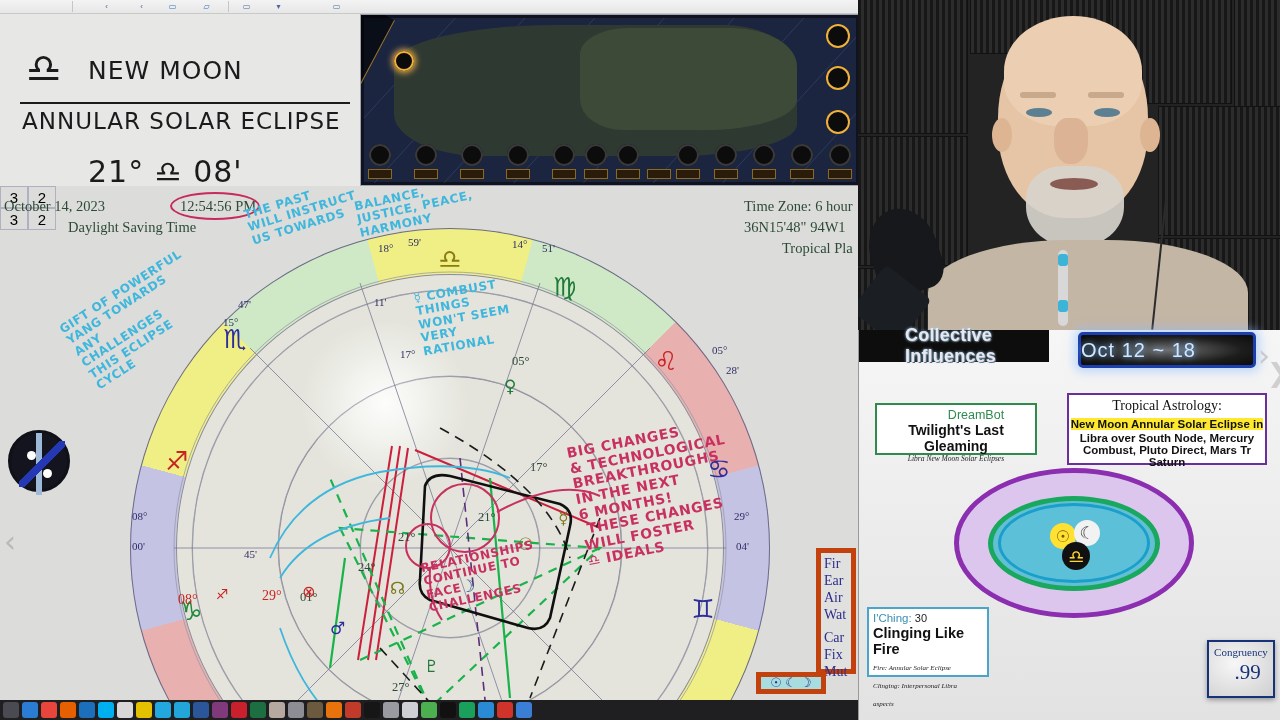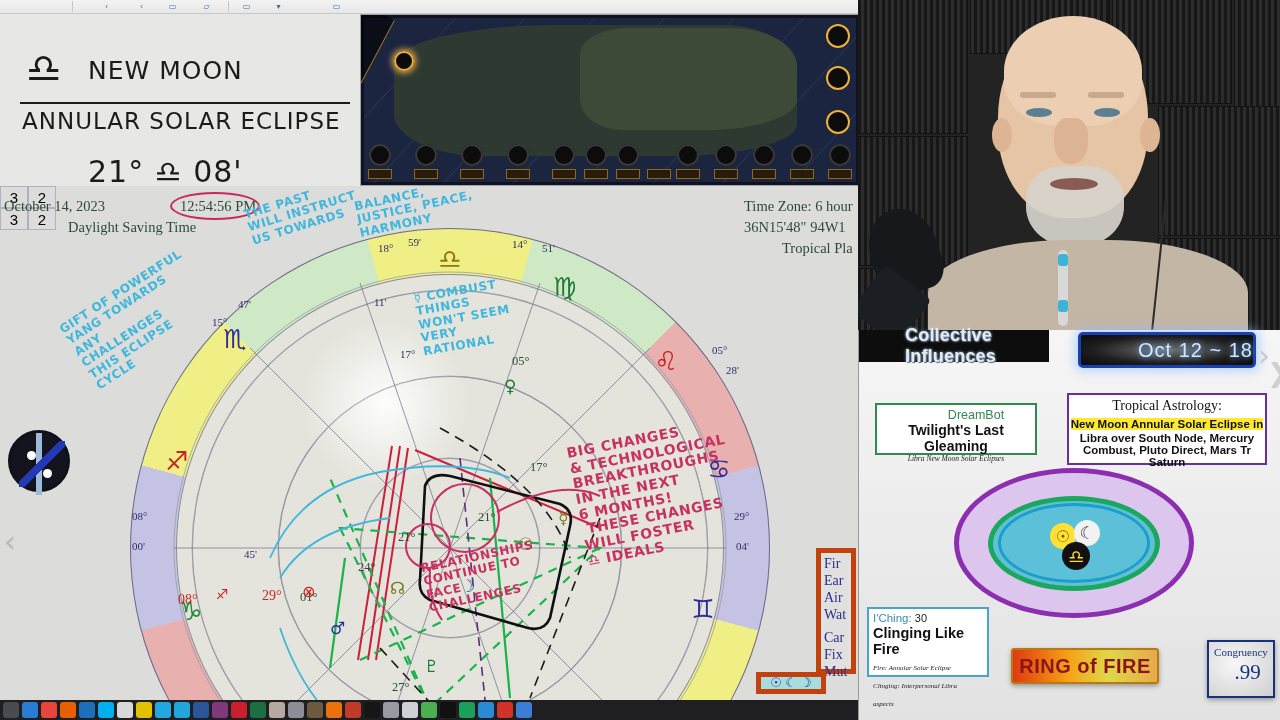--- a/index.html
+++ b/index.html
@@ -299,21 +299,21 @@
     font-size: 18px; color: #e8e8ee;
     text-shadow: 0 0 3px #9ad2ff, 1px 1px 0 #555;
     letter-spacing: .2px;
     margin-left: 36px;
   }
   .date-pill {
     position: absolute; left: 219px; top: 2px; width: 178px; height: 36px;
     background: radial-gradient(ellipse at 50% 50%, #6f6f6f 0%, #1d1d1d 62%, #0a0a0a 100%);
     border: 3px solid #1b3fae; border-radius: 5px;
     box-shadow: 0 0 10px 4px rgba(140,190,255,.5);
-    display: flex; align-items: center; justify-content: flex-end;
+    display: flex; align-items: center; justify-content: flex-start;
   }
   .date-pill span {
     font-family: "Liberation Sans", sans-serif; font-size: 20px; color: #cfe6ff;
     text-shadow: 0 0 6px #6fb4ff; letter-spacing: 1px;
   }
   .gfx-chevron {
     position: absolute; left: 408px; top: 28px; font-size: 26px; color: #cfcfcf;
     font-family: "DejaVu Sans", sans-serif;
   }
   .dreambot-box {
@@ -559,21 +559,21 @@
       <div class="zsign" style="left:82px;top:96px;width:46px;color:#2d2d9c">♏</div>
       <div class="zsign" style="left:24px;top:218px;width:46px;color:#c72424">♐</div>
       <div class="zsign" style="left:38px;top:368px;width:46px;color:#1f8a3a">♑</div>
 
       <div class="deg-lab" style="left:248px;top:14px">18°</div>
       <div class="deg-lab" style="left:278px;top:8px">59'</div>
       <div class="deg-lab" style="left:382px;top:10px">14°</div>
       <div class="deg-lab" style="left:412px;top:14px">51'</div>
       <div class="deg-lab" style="left:582px;top:116px">05°</div>
       <div class="deg-lab" style="left:596px;top:136px">28'</div>
-      <div class="deg-lab" style="left:82px;top:88px">15°</div>
+      <div class="deg-lab" style="left:93px;top:88px">15°</div>
       <div class="deg-lab" style="left:108px;top:70px">47'</div>
       <div class="deg-lab" style="left:604px;top:282px">29°</div>
       <div class="deg-lab" style="left:606px;top:312px">04'</div>
       <div class="deg-lab" style="left:2px;top:282px">08°</div>
       <div class="deg-lab" style="left:2px;top:312px">00'</div>
 
       <div class="deg-lab" style="left:114px;top:320px">45'</div>
       <div class="deg-lab" style="left:244px;top:68px">11'</div>
       <div class="deg-lab" style="left:270px;top:120px">17°</div>
 
@@ -750,23 +750,20 @@
       <div class="ic-head">
         <span>I'Ching:</span>
         <span class="ic-num">30</span>
       </div>
       <div class="ic-main">Clinging Like Fire</div>
       <div class="ic-sub" style="white-space:pre-line">Fire: Annular Solar Eclipse
 Clinging: Interpersonal Libra
 aspects</div>
     </div>
 
-    <div class="ring-fire">
-      <span>RING of FIRE</span>
-    </div>
 
     <div class="congruency">
       <div class="cg-label">Congruency</div>
       <div class="cg-val">.99</div>
     </div>
   </div>
 
   <div class="nav-chevron nav-right">›</div>
 </div>
 

